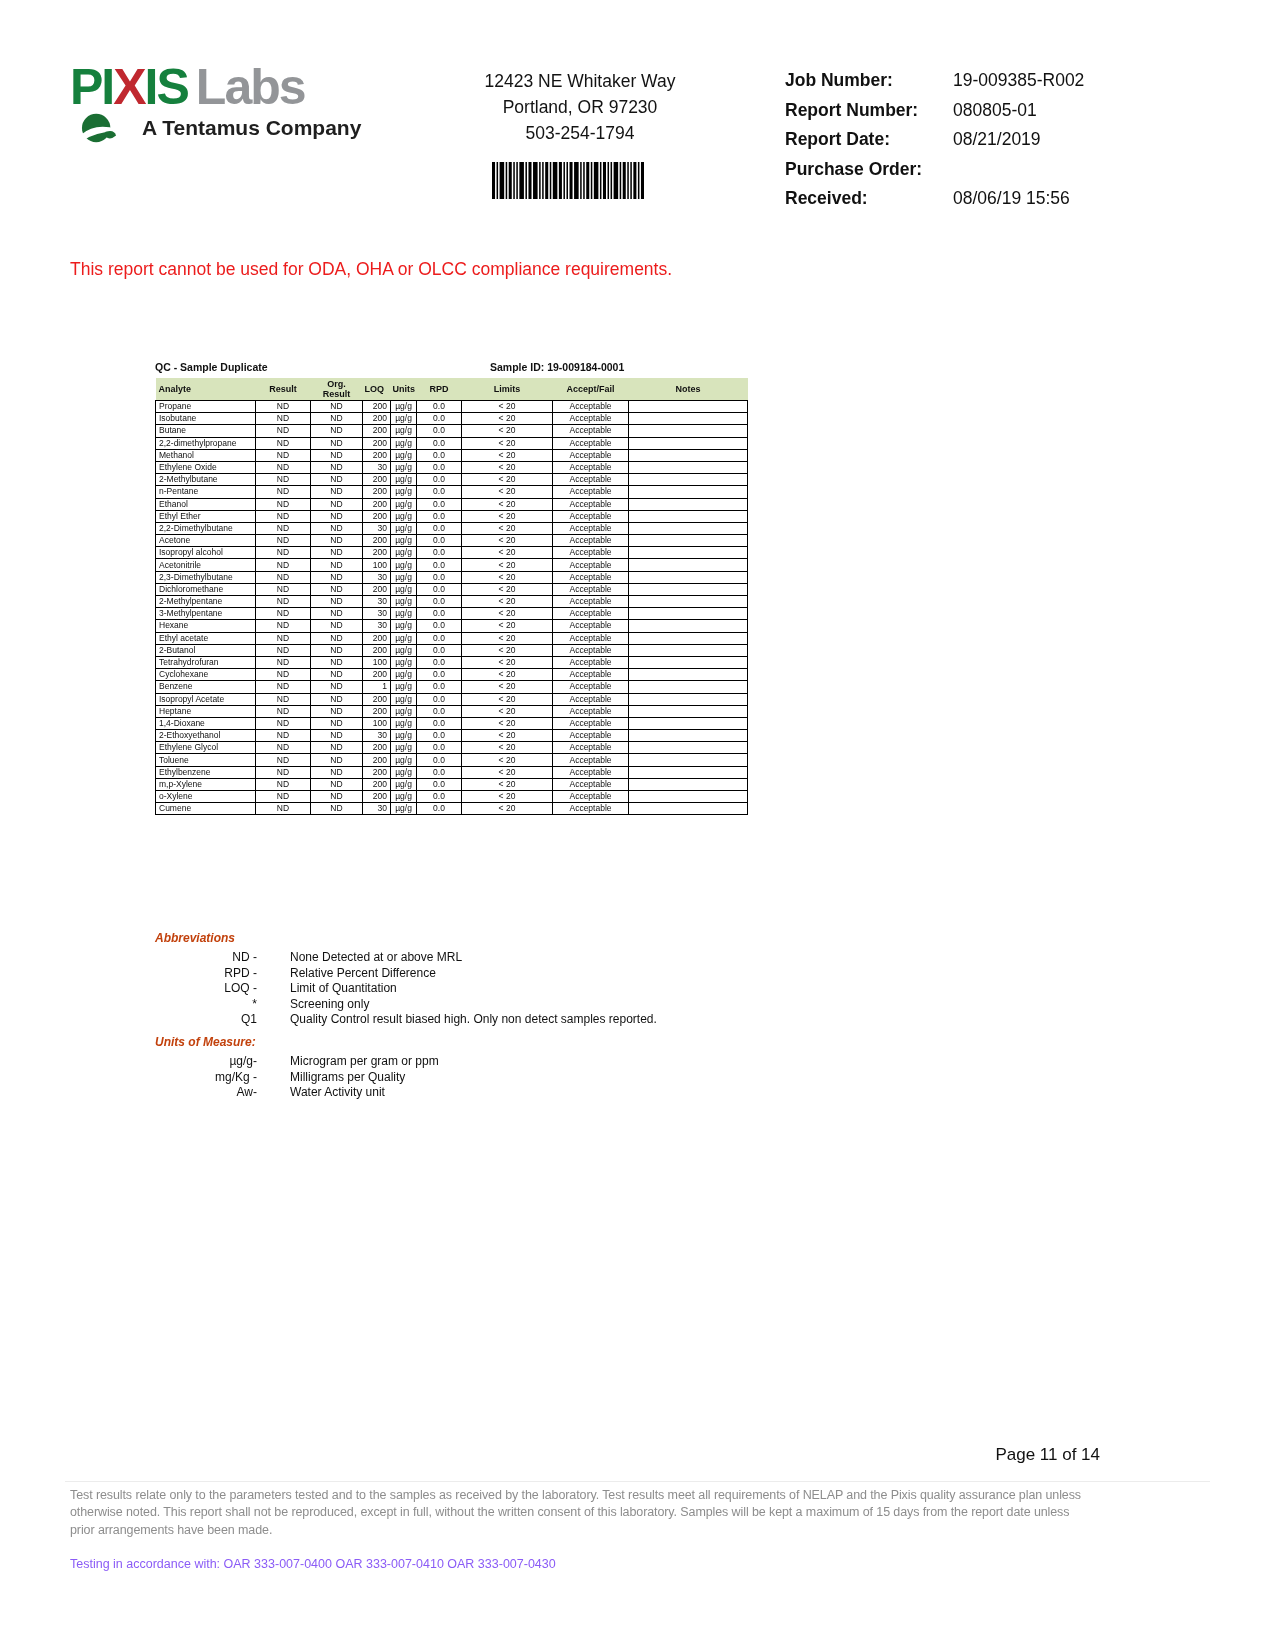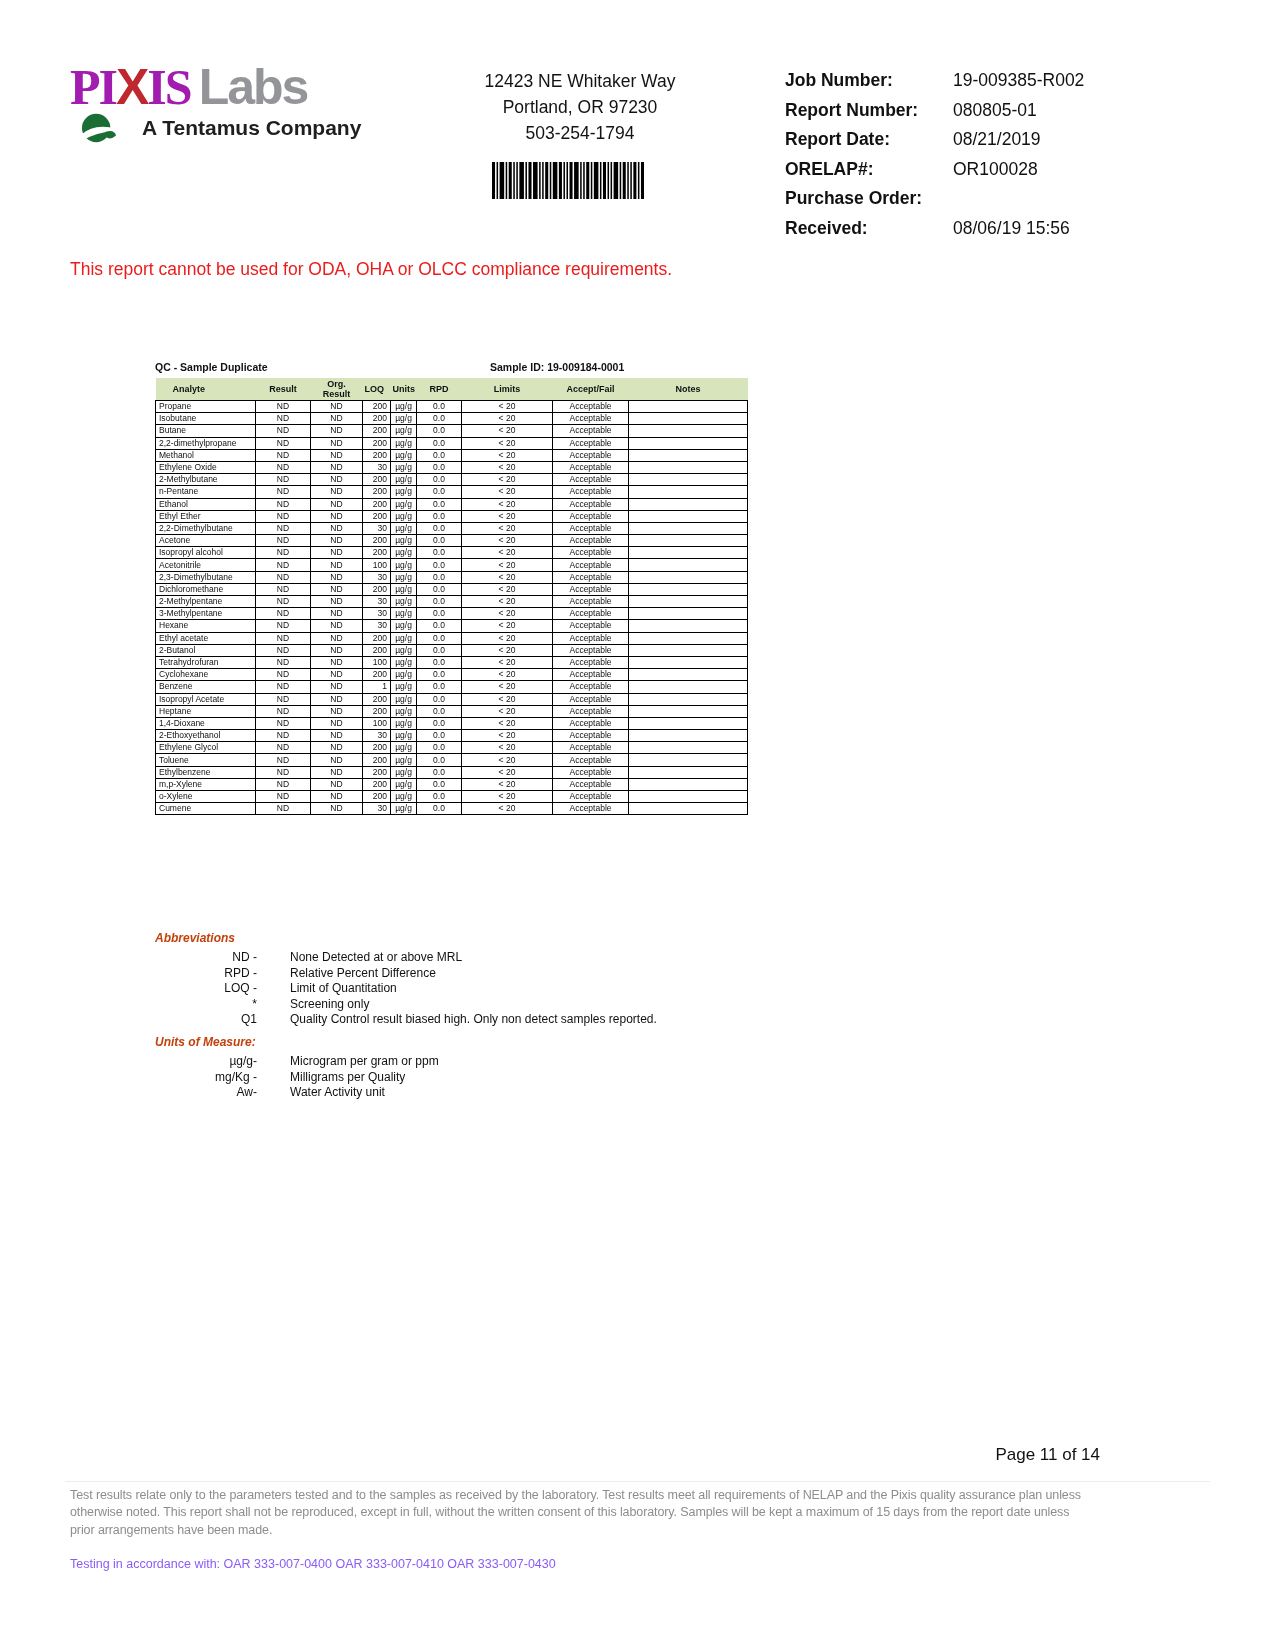--- a/index.html
+++ b/index.html
@@ -2,21 +2,21 @@
 <html><head>
 <meta charset="utf-8">
 <style>
   * { margin:0; padding:0; box-sizing:border-box; }
   html,body { background:#fff; }
   body { font-family:"Liberation Sans", sans-serif; color:#1a1a1a; }
   .page { position:relative; width:1275px; height:1650px; background:#fff; overflow:hidden; }
 
   
   .logo-text { position:absolute; left:70px; top:62px; font-size:50px; font-weight:800; letter-spacing:-2px; line-height:1; }
-  .lg-dark { color:#a21caf;font-family:Liberation Serif, serif; }
+  .lg-dark { color:#15803d; }
   .lg-x    { color:#c0282f; }
   .lg-labs { color:#939598; margin-left:8px; }
   .tagline-row { position:absolute; left:80px; top:110px; display:flex; align-items:center; gap:24px; }
   .leaf-icon svg { display:block; }
   .tagline { font-size:21px; font-weight:700; color:#1f1f1f; }
 
   .address { position:absolute; left:420px; top:68px; width:320px; text-align:center; font-size:17.5px; line-height:26px; color:#131313; }
 
   .barcode { position:absolute; left:492px; top:162px; width:152px; height:37px; }
   .barcode svg { width:100%; height:100%; display:block; }
@@ -28,21 +28,21 @@
 
   
   .notice { position:absolute; left:70px; top:259px; font-size:17.5px; color:#ec1c1c; }
 
   
   .qc { position:absolute; left:155px; top:361px; width:592px; }
   .qc-titlebar { position:relative; height:17px; font-size:10.5px; font-weight:700; color:#111; }
   .qc-sample { position:absolute; left:335px; top:0; }
   table { border-collapse:collapse; width:100%; table-layout:fixed; }
   thead th { background:#d8e4bc; font-size:9px; font-weight:700; text-align:center; height:15px; padding:1px 2px; color:#111; }
-  thead th.h-analyte { text-align:left; padding-left:17px; }
+  thead th.h-analyte { text-align:left; padding-left:3px; }
   thead th.h-loq { text-align:left; padding-right:2px; }
   thead th.h-units { text-align:left; padding-left:2px; }
   tbody td { border:1px solid #000; font-size:8.5px; height:12.2px; line-height:11px; padding:0 3px; color:#111; overflow:hidden; white-space:nowrap; }
   td.c-analyte { text-align:left; }
   td.c-result, td.c-org, td.c-units, td.c-rpd, td.c-limits, td.c-accept { text-align:center; }
   td.c-loq { text-align:right; }
 
   
   .abbr-section { position:absolute; left:155px; top:931px; }
   .units-section { position:absolute; left:155px; top:1035px; }
@@ -134,24 +134,20 @@
       </div>
       <div class="meta-row">
         <span class="meta-label">Report Number:</span>
         <span class="meta-value">080805-01</span>
       </div>
       <div class="meta-row">
         <span class="meta-label">Report Date:</span>
         <span class="meta-value">08/21/2019</span>
       </div>
       <div class="meta-row">
-        <span class="meta-label">ORELAP#:</span>
-        <span class="meta-value">OR100028</span>
-      </div>
-      <div class="meta-row">
         <span class="meta-label">Purchase Order:</span>
         <span class="meta-value"></span>
       </div>
       <div class="meta-row">
         <span class="meta-label">Received:</span>
         <span class="meta-value">08/06/19 15:56</span>
       </div>
   </div>
 
   <div class="notice">This report cannot be used for ODA, OHA or OLCC compliance requirements.</div>

